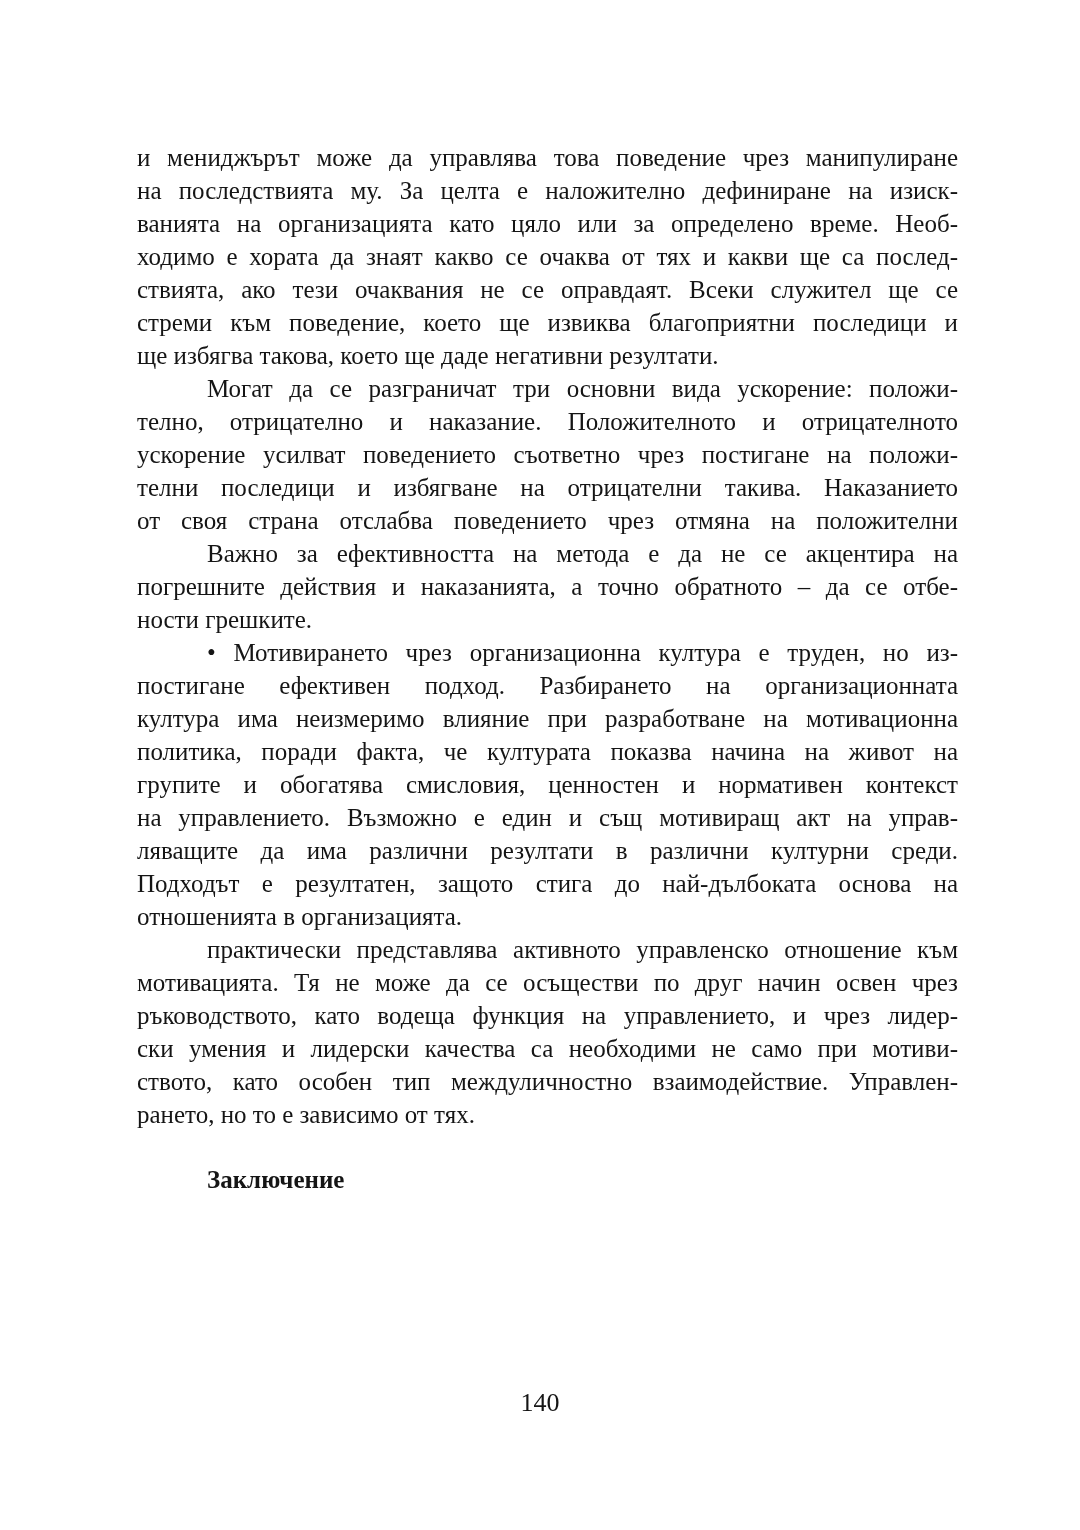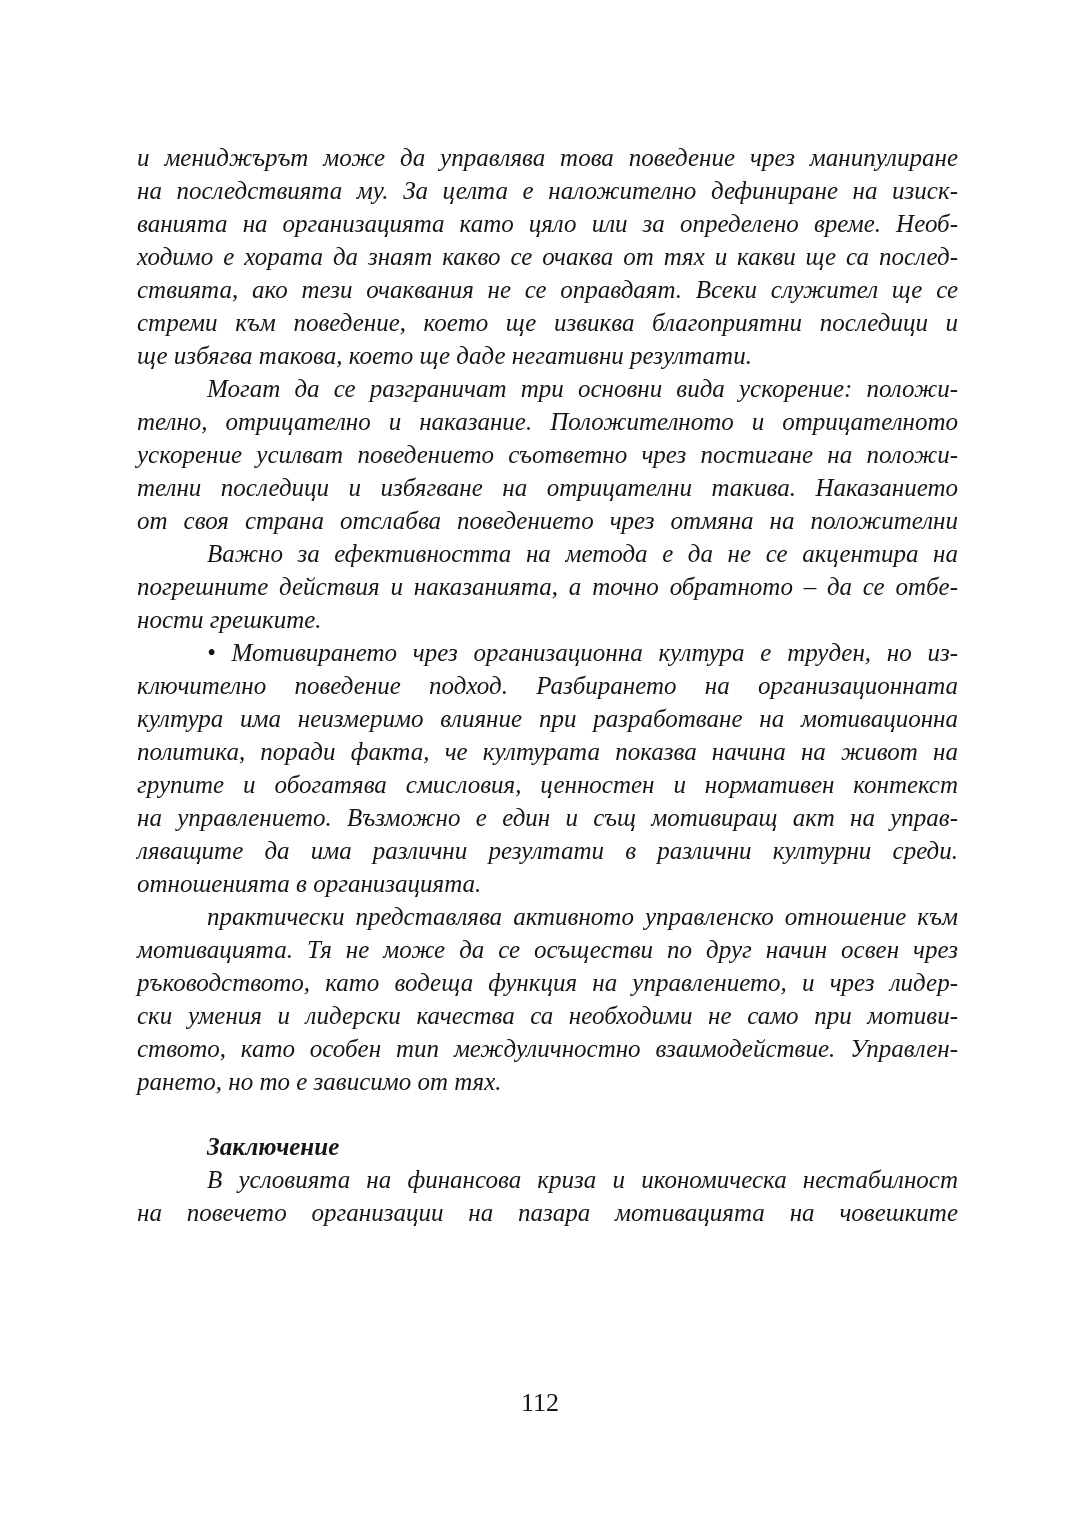--- a/index.html
+++ b/index.html
@@ -14,21 +14,20 @@
     background: #ffffff;
     font-family: "Liberation Serif", "DejaVu Serif", serif;
     color: #151515;
     overflow: hidden;
   }
   .text-block {
     position: absolute;
     left: 137px;
     top: 141px;
     width: 821px;
-    font-style: italic;
   }
   .para {
     margin: 0;
     padding: 0;
   }
   .line {
     height: 33px;
     line-height: 33px;
     font-size: 25px;
     text-align: justify;
@@ -81,36 +80,33 @@
         <div class="line">телни последици и избягване на отрицателни такива. Наказанието</div>
         <div class="line">от своя страна отслабва поведението чрез отмяна на положителни</div>
       </div>
       <div class="para indent">
         <div class="line">Важно за ефективността на метода е да не се акцентира на</div>
         <div class="line">погрешните действия и наказанията, а точно обратното – да се отбе-</div>
         <div class="line no-justify">ности грешките.</div>
       </div>
       <div class="para indent">
         <div class="line">• Мотивирането чрез организационна култура е труден, но из-</div>
-        <div class="line">ключително поведение подход. Разбирането на организационната</div>
+        <div class="line">постигане ефективен подход. Разбирането на организационната</div>
         <div class="line">култура има неизмеримо влияние при разработване на мотивационна</div>
         <div class="line">политика, поради факта, че културата показва начина на живот на</div>
         <div class="line">групите и обогатява смисловия, ценностен и нормативен контекст</div>
         <div class="line">на управлението. Възможно е един и същ мотивиращ акт на управ-</div>
         <div class="line">ляващите да има различни резултати в различни културни среди.</div>
+        <div class="line">Подходът е резултатен, защото стига до най-дълбоката основа на</div>
         <div class="line no-justify">отношенията в организацията.</div>
       </div>
       <div class="para indent">
         <div class="line">практически представлява активното управленско отношение към</div>
         <div class="line">мотивацията. Тя не може да се осъществи по друг начин освен чрез</div>
         <div class="line">ръководството, като водеща функция на управлението, и чрез лидер-</div>
         <div class="line">ски умения и лидерски качества са необходими не само при мотиви-</div>
         <div class="line">ството, като особен тип междуличностно взаимодействие. Управлен-</div>
         <div class="line no-justify">рането, но то е зависимо от тях.</div>
       </div>
       <div class="section-heading">Заключение</div>
-      <div class="para indent">
-        <div class="line">В условията на финансова криза и икономическа нестабилност</div>
-        <div class="line">на повечето организации на пазара мотивацията на човешките</div>
-      </div>
     </div>
-  <div class="page-number">112</div>
+  <div class="page-number">140</div>
 </div>
 
 </body></html>

